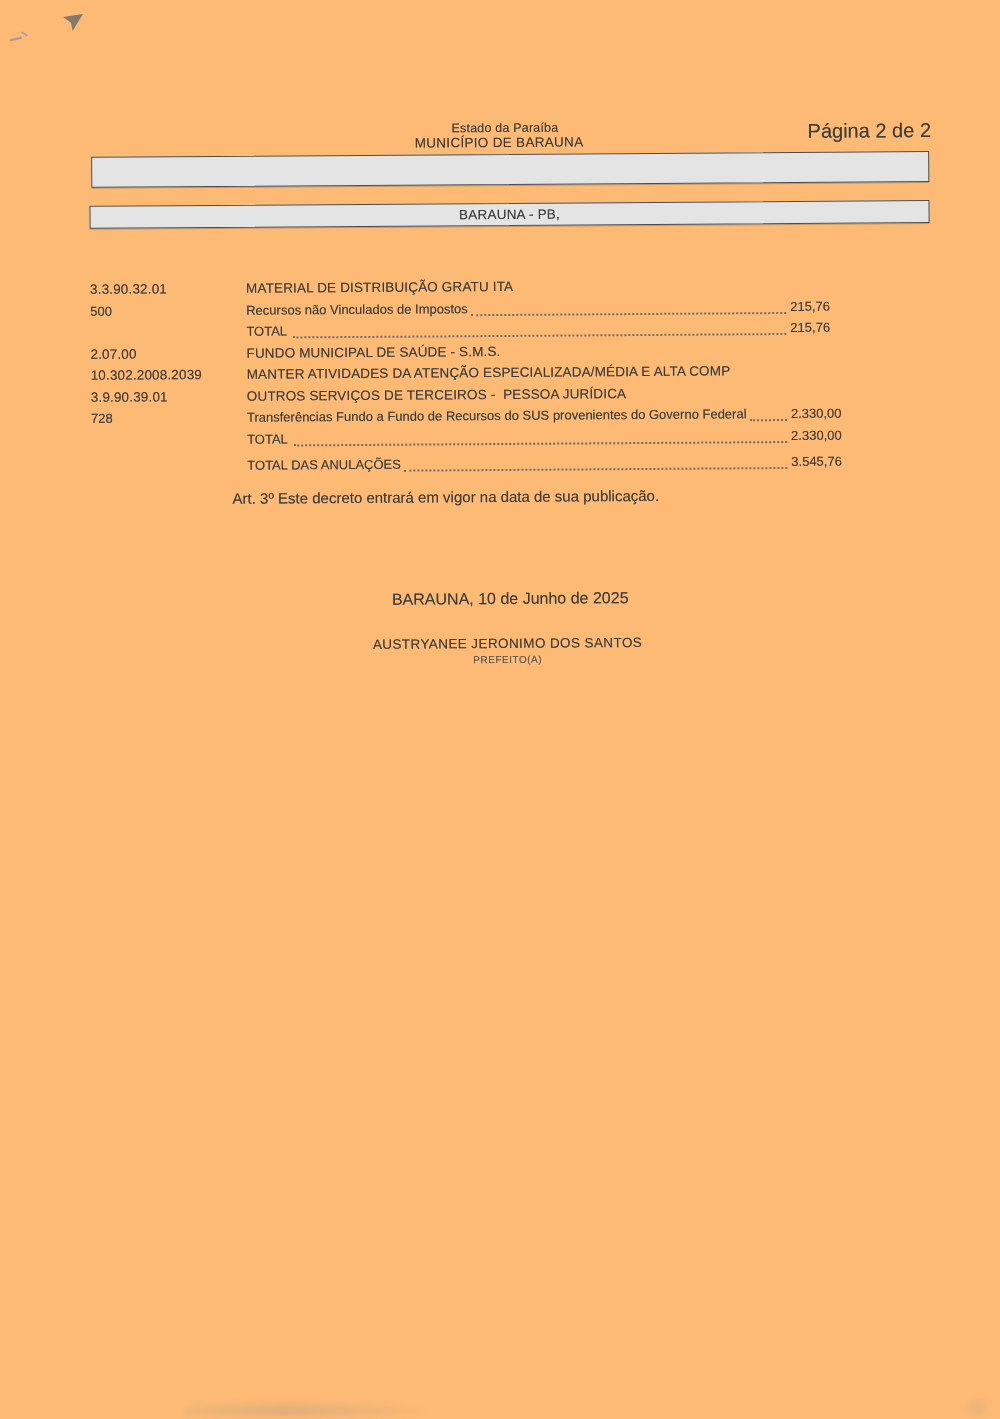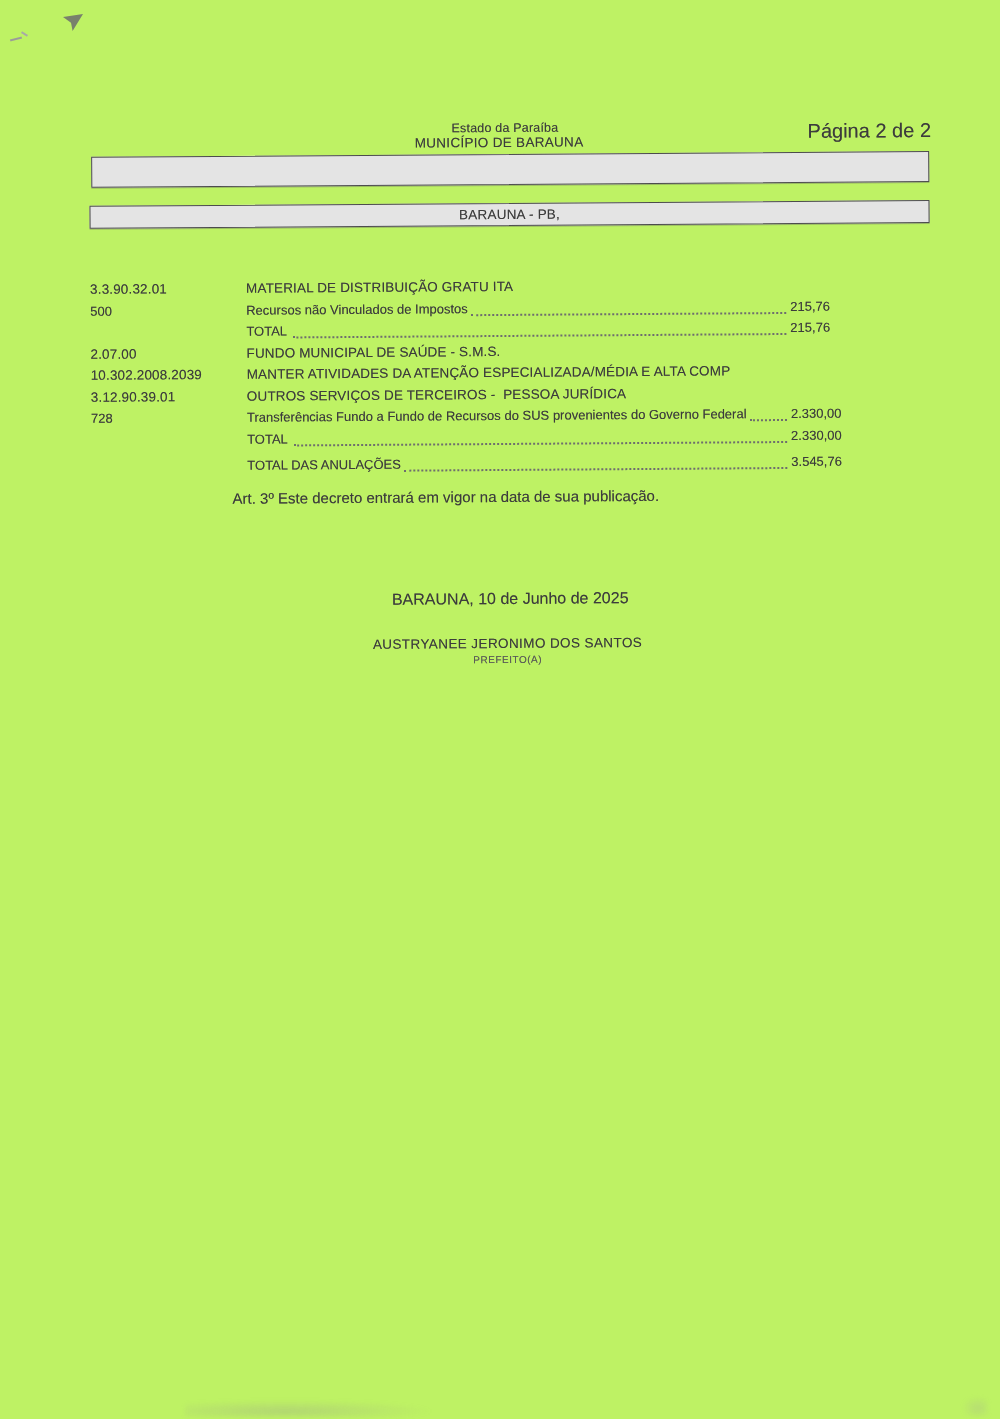--- a/index.html
+++ b/index.html
@@ -1,20 +1,20 @@
 <!DOCTYPE html>
 <html><head>
 <meta charset="utf-8">
 <style>
   html, body { margin: 0; padding: 0; background: #ffffff; }
   .sheet {
     position: relative;
     width: 1000px;
     height: 1419px;
-    background: #bef264;
+    background: #fdba74;
     overflow: hidden;
     font-family: "Liberation Sans", "DejaVu Sans", sans-serif;
     color: #3c3c3c;
     text-shadow: 0 0 0.5px rgba(70,70,70,.55); 
   }
   .content { position: absolute; inset: 0; transform: rotate(-0.4deg); transform-origin: 500px 280px; }
 
   
   .state-name      { position: absolute; top: 121px; left: 6px; width: 1000px; text-align: center; font-size: 12.5px; letter-spacing: .2px; }
   .municipality    { position: absolute; top: 135px; left: 0;   width: 1000px; text-align: center; font-size: 13.5px; letter-spacing: .3px; }
@@ -114,21 +114,21 @@
           <span class="code">2.07.00</span>
           <span class="desc"><span>FUNDO MUNICIPAL DE SAÚDE - S.M.S.</span></span>
           <span class="value"></span>
         </div>
         <div class="trow section">
           <span class="code">10.302.2008.2039</span>
           <span class="desc"><span>MANTER ATIVIDADES DA ATENÇÃO ESPECIALIZADA/MÉDIA E ALTA COMP</span></span>
           <span class="value"></span>
         </div>
         <div class="trow section">
-          <span class="code">3.12.90.39.01</span>
+          <span class="code">3.9.90.39.01</span>
           <span class="desc"><span>OUTROS SERVIÇOS DE TERCEIROS -  PESSOA JURÍDICA</span></span>
           <span class="value"></span>
         </div>
         <div class="trow detail">
           <span class="code">728</span>
           <span class="desc"><span>Transferências Fundo a Fundo de Recursos do SUS provenientes do Governo Federal</span><span class="leader"></span></span>
           <span class="value">2.330,00</span>
         </div>
         <div class="trow total">
           <span class="code"></span>

